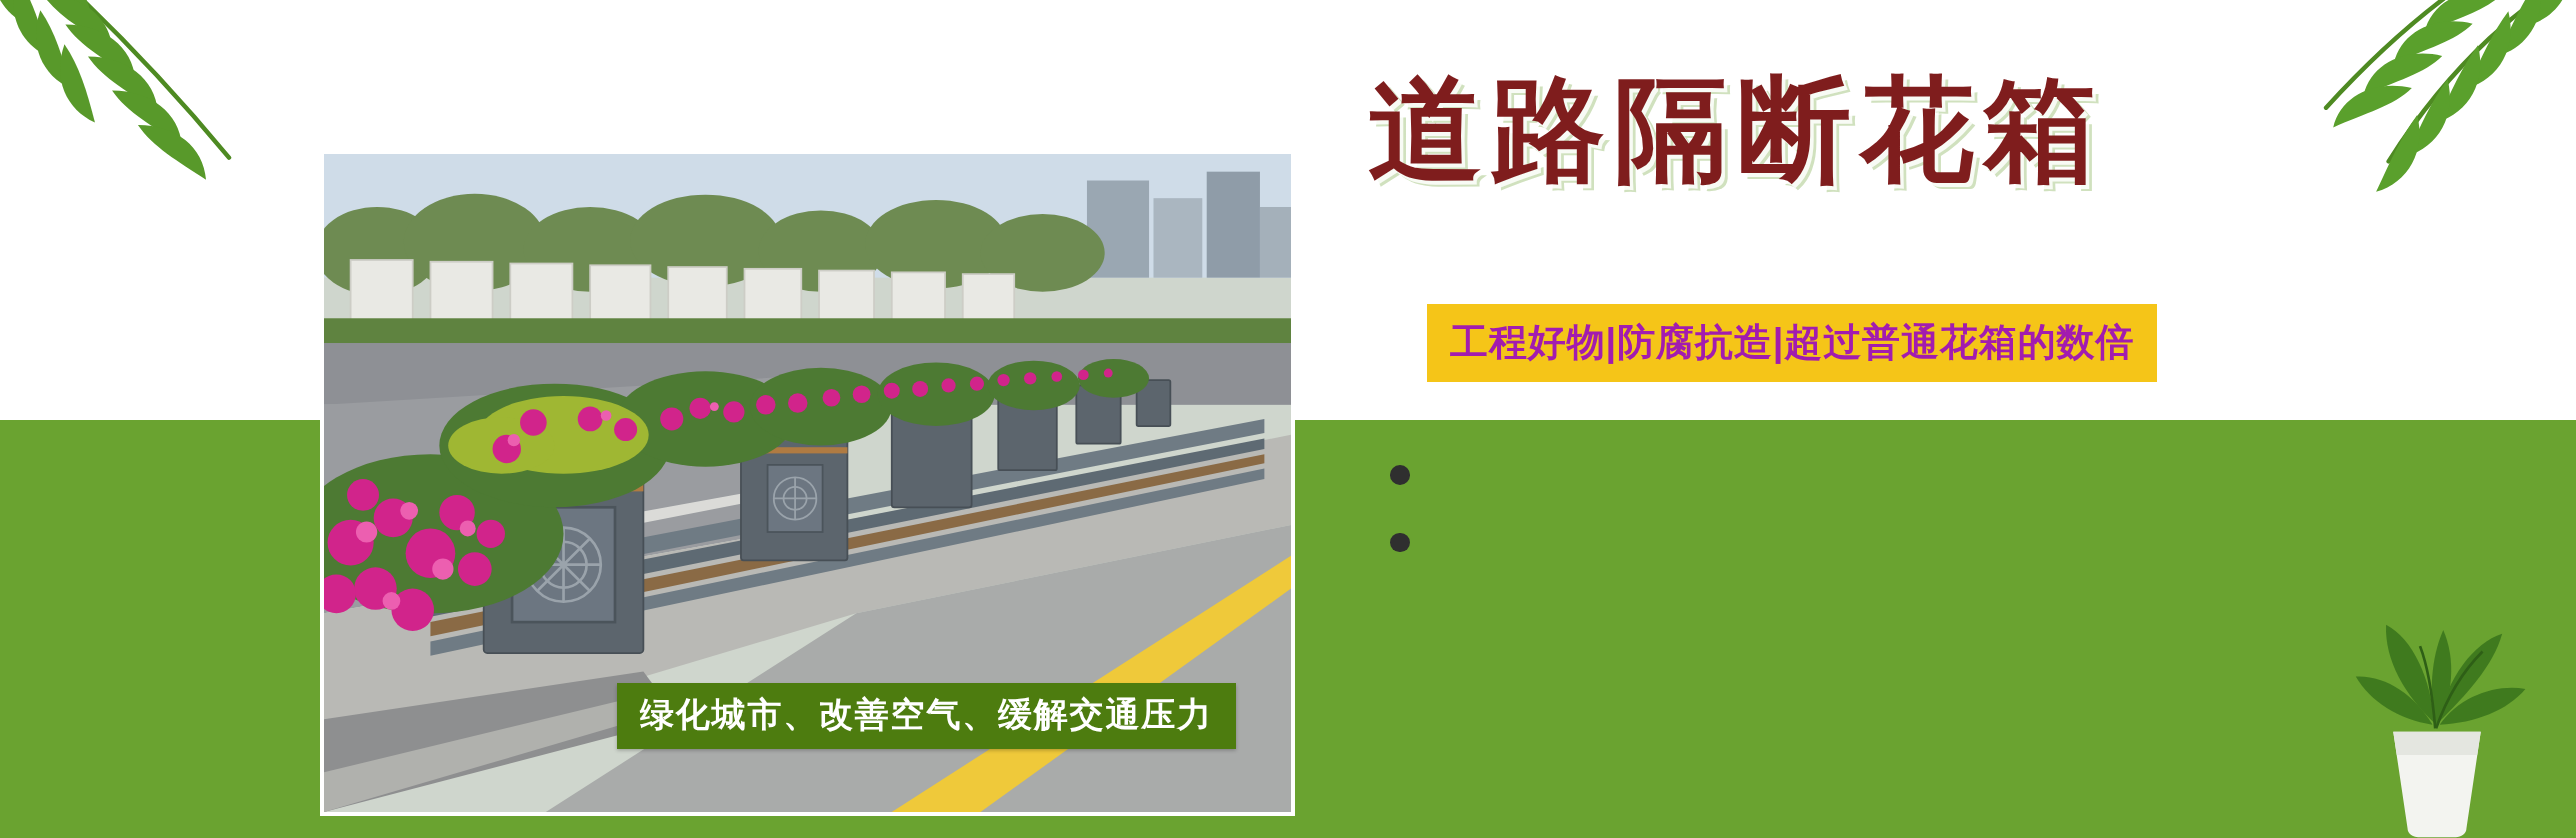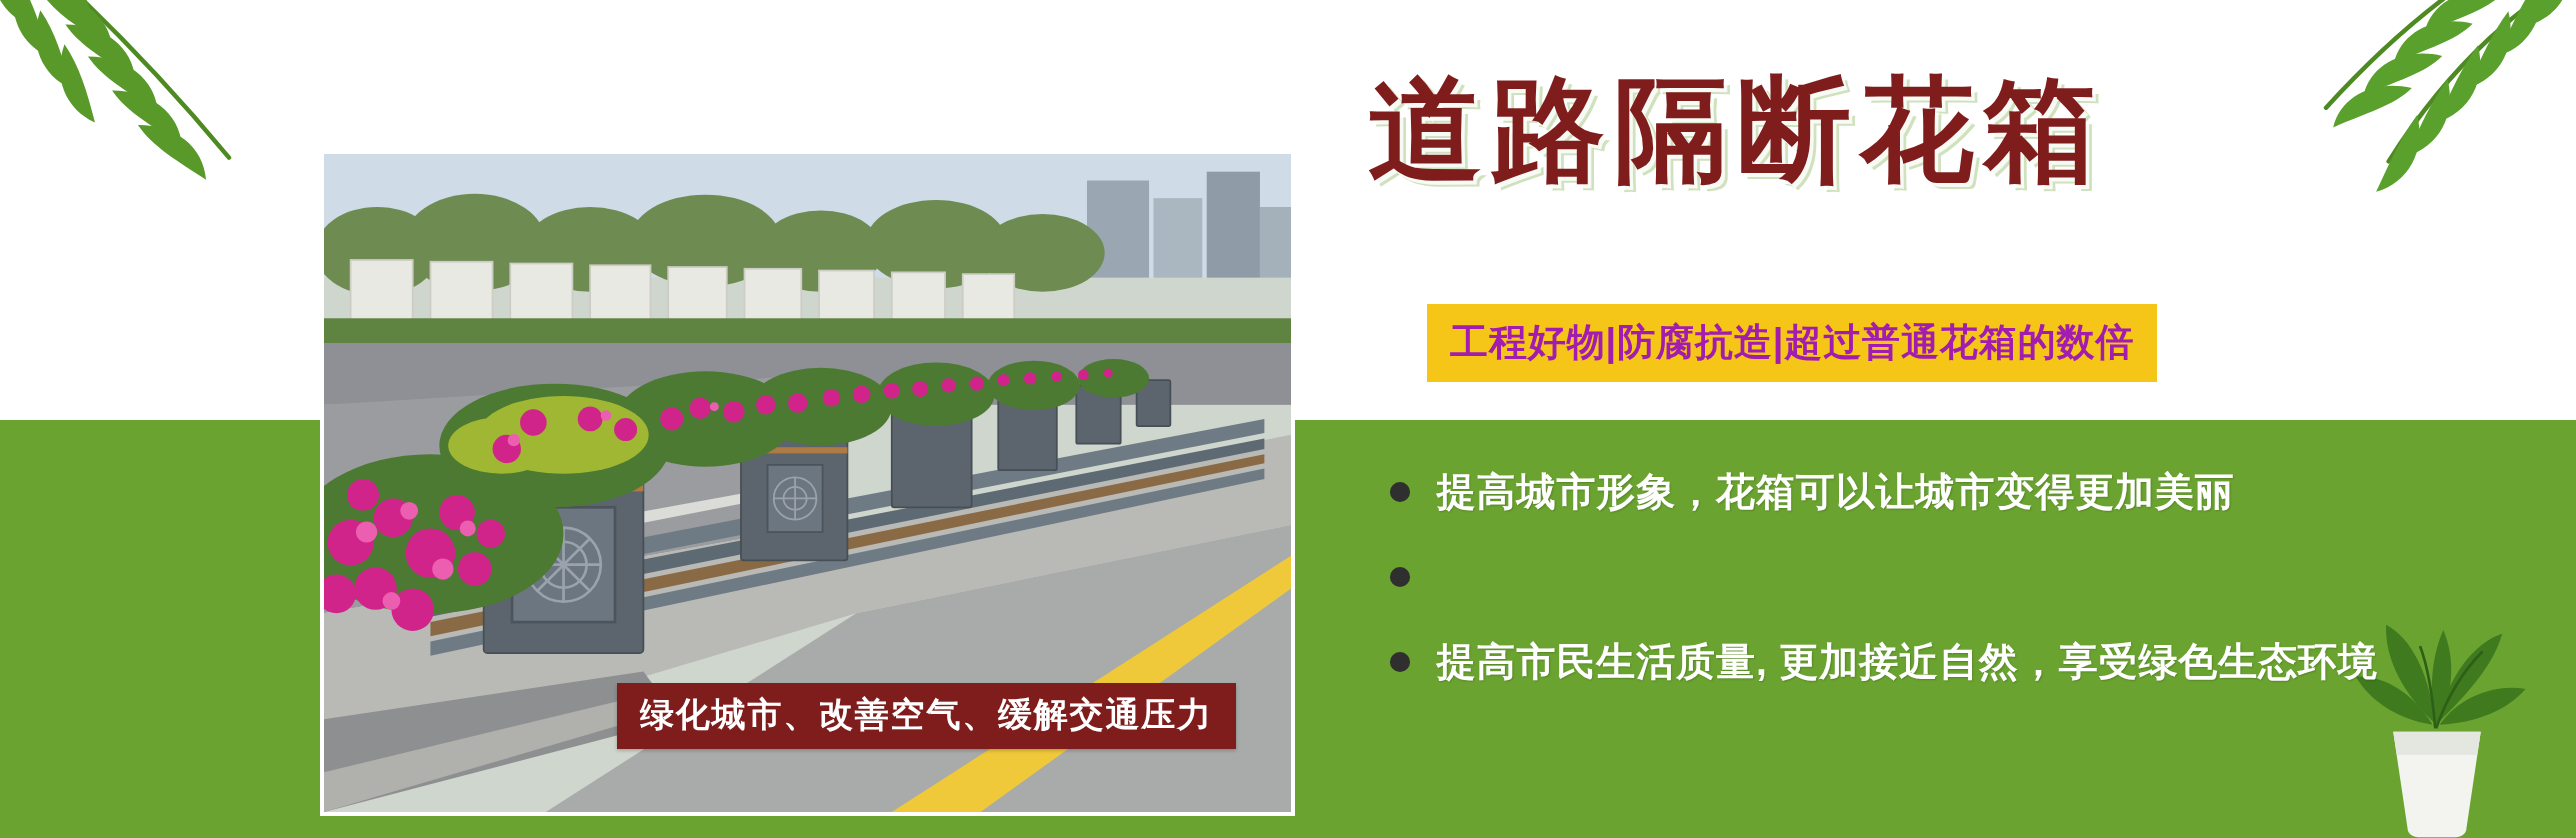--- a/index.html
+++ b/index.html
@@ -25,21 +25,21 @@
   .pot-plant{position:absolute;right:45px;bottom:0px;width:188px;height:250px;}
   
   .photo-wrap{
     position:absolute;left:320px;top:150px;width:975px;height:666px;
     background:#cfd6cd;border:4.5px solid #ffffff;box-sizing:border-box;
     overflow:hidden;
   }
   .photo-svg{position:absolute;left:0;top:0;width:100%;height:100%;}
   .photo-caption{
     position:absolute;left:293px;bottom:63px;
-    background:#7f1d1d;color:#ffffff;
+    background:#4d7c0f;color:#ffffff;
     font-size:34px;font-weight:bold;letter-spacing:1.8px;
     padding:9px 23px 10.7px 23px;
     white-space:nowrap;
     box-shadow:0 1.8px 3.6px rgba(0,0,0,.25);
   }
   
   .headline{
     position:absolute;left:1368px;top:73px;
     font-size:114px;line-height:1;font-weight:bold;
     color:#7f1d1d;letter-spacing:9px;
@@ -293,25 +293,20 @@
     <div class="photo-caption">绿化城市、改善空气、缓解交通压力</div>
   </div>
 
   <div class="headline">道路隔断花箱</div>
 
   <div class="sub-badge">工程好物|防腐抗造|超过普通花箱的数倍</div>
 
   <div class="bullets">
     <div class="bullet-row">
       <span class="bullet-dot"></span>
-      <span class="bullet-text">提高城市形象，花箱可以让城市变得更加美丽</span>
     </div>
     <div class="bullet-row">
       <span class="bullet-dot"></span>
     </div>
-    <div class="bullet-row">
-      <span class="bullet-dot"></span>
-      <span class="bullet-text">提高市民生活质量, 更加接近自然，享受绿色生态环境</span>
-    </div>
   </div>
 
 </div>
 
 
 </body></html>

